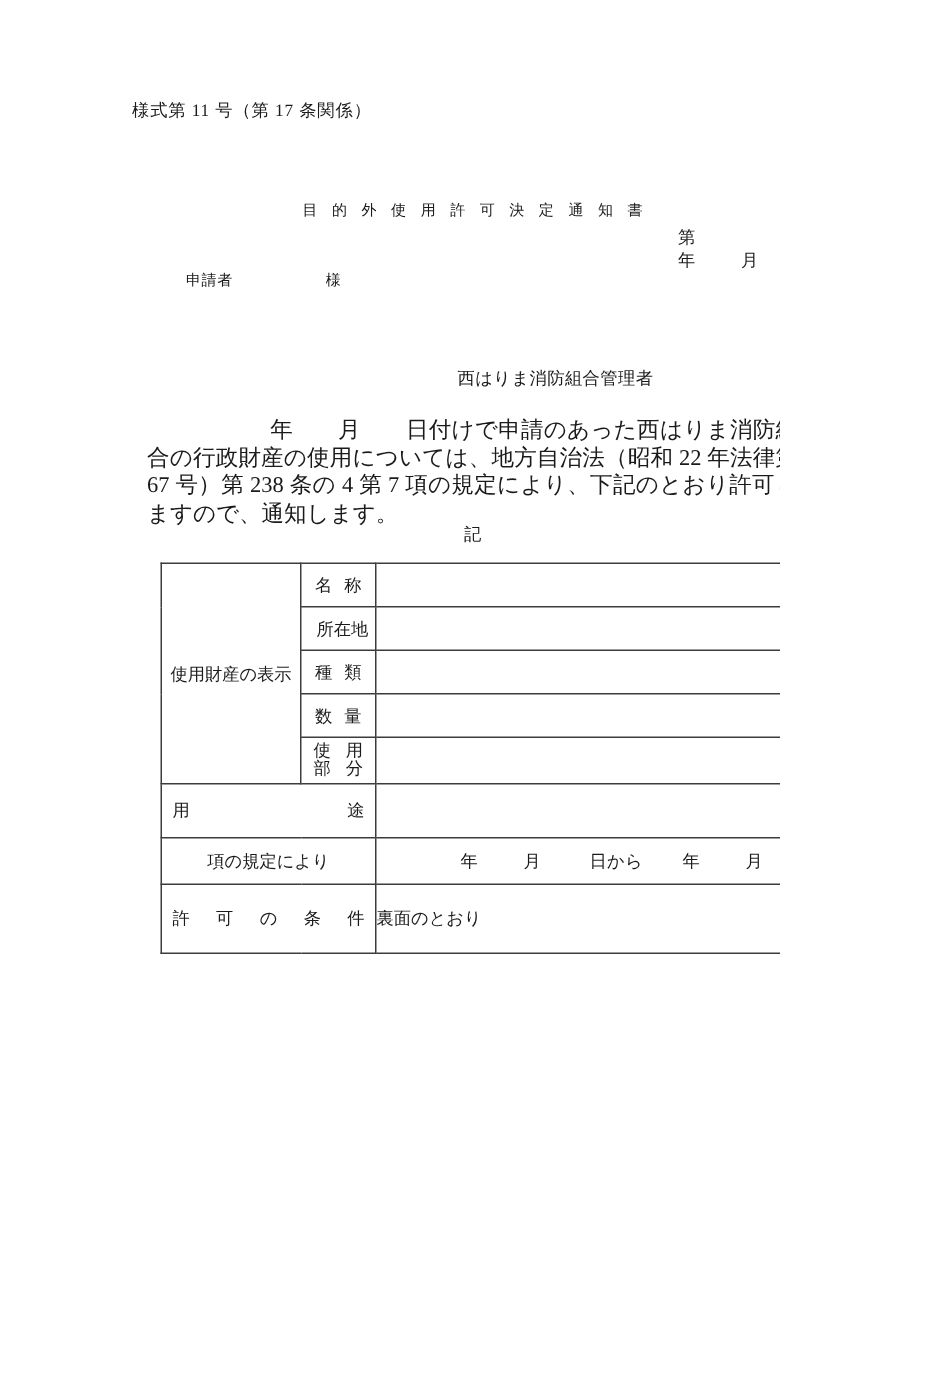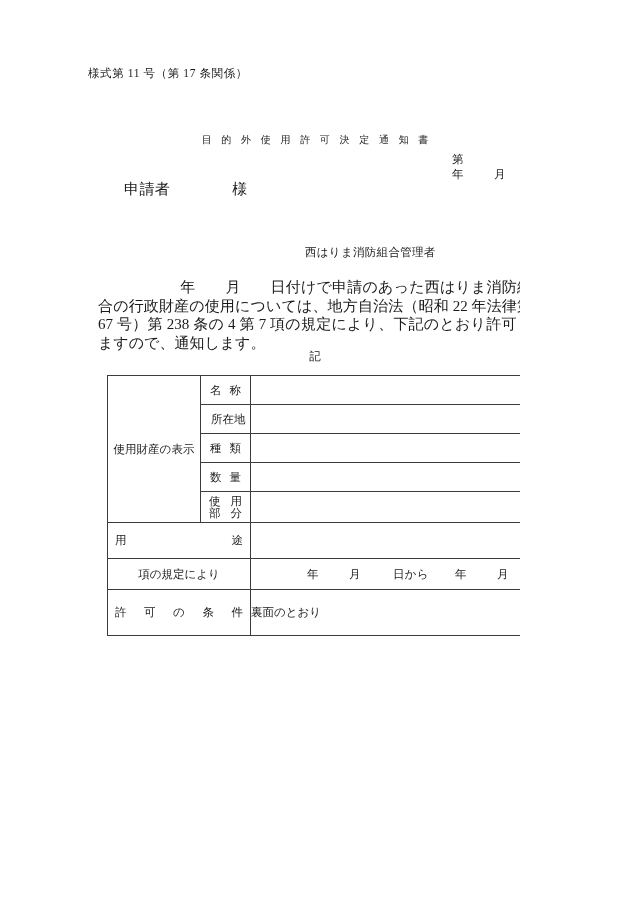--- a/index.html
+++ b/index.html
@@ -62,21 +62,21 @@
   .meta-row span { display: inline-block; }
   .meta-a { width: 42px; }
   .meta-b { width: 38px; }
   .meta-c { width: 16px; }
 
   
   .addressee {
     position: absolute;
     left: 124px;
     top: 180px;
-    font-size: 15px;
+    font-size: 10px;
     white-space: nowrap;
   }
   .addressee .appl { letter-spacing: 0.4px; }
   .addressee .hon { margin-left: 62px; }
 
   
   .issuer {
     position: absolute;
     left: 305px;
     top: 245px;

